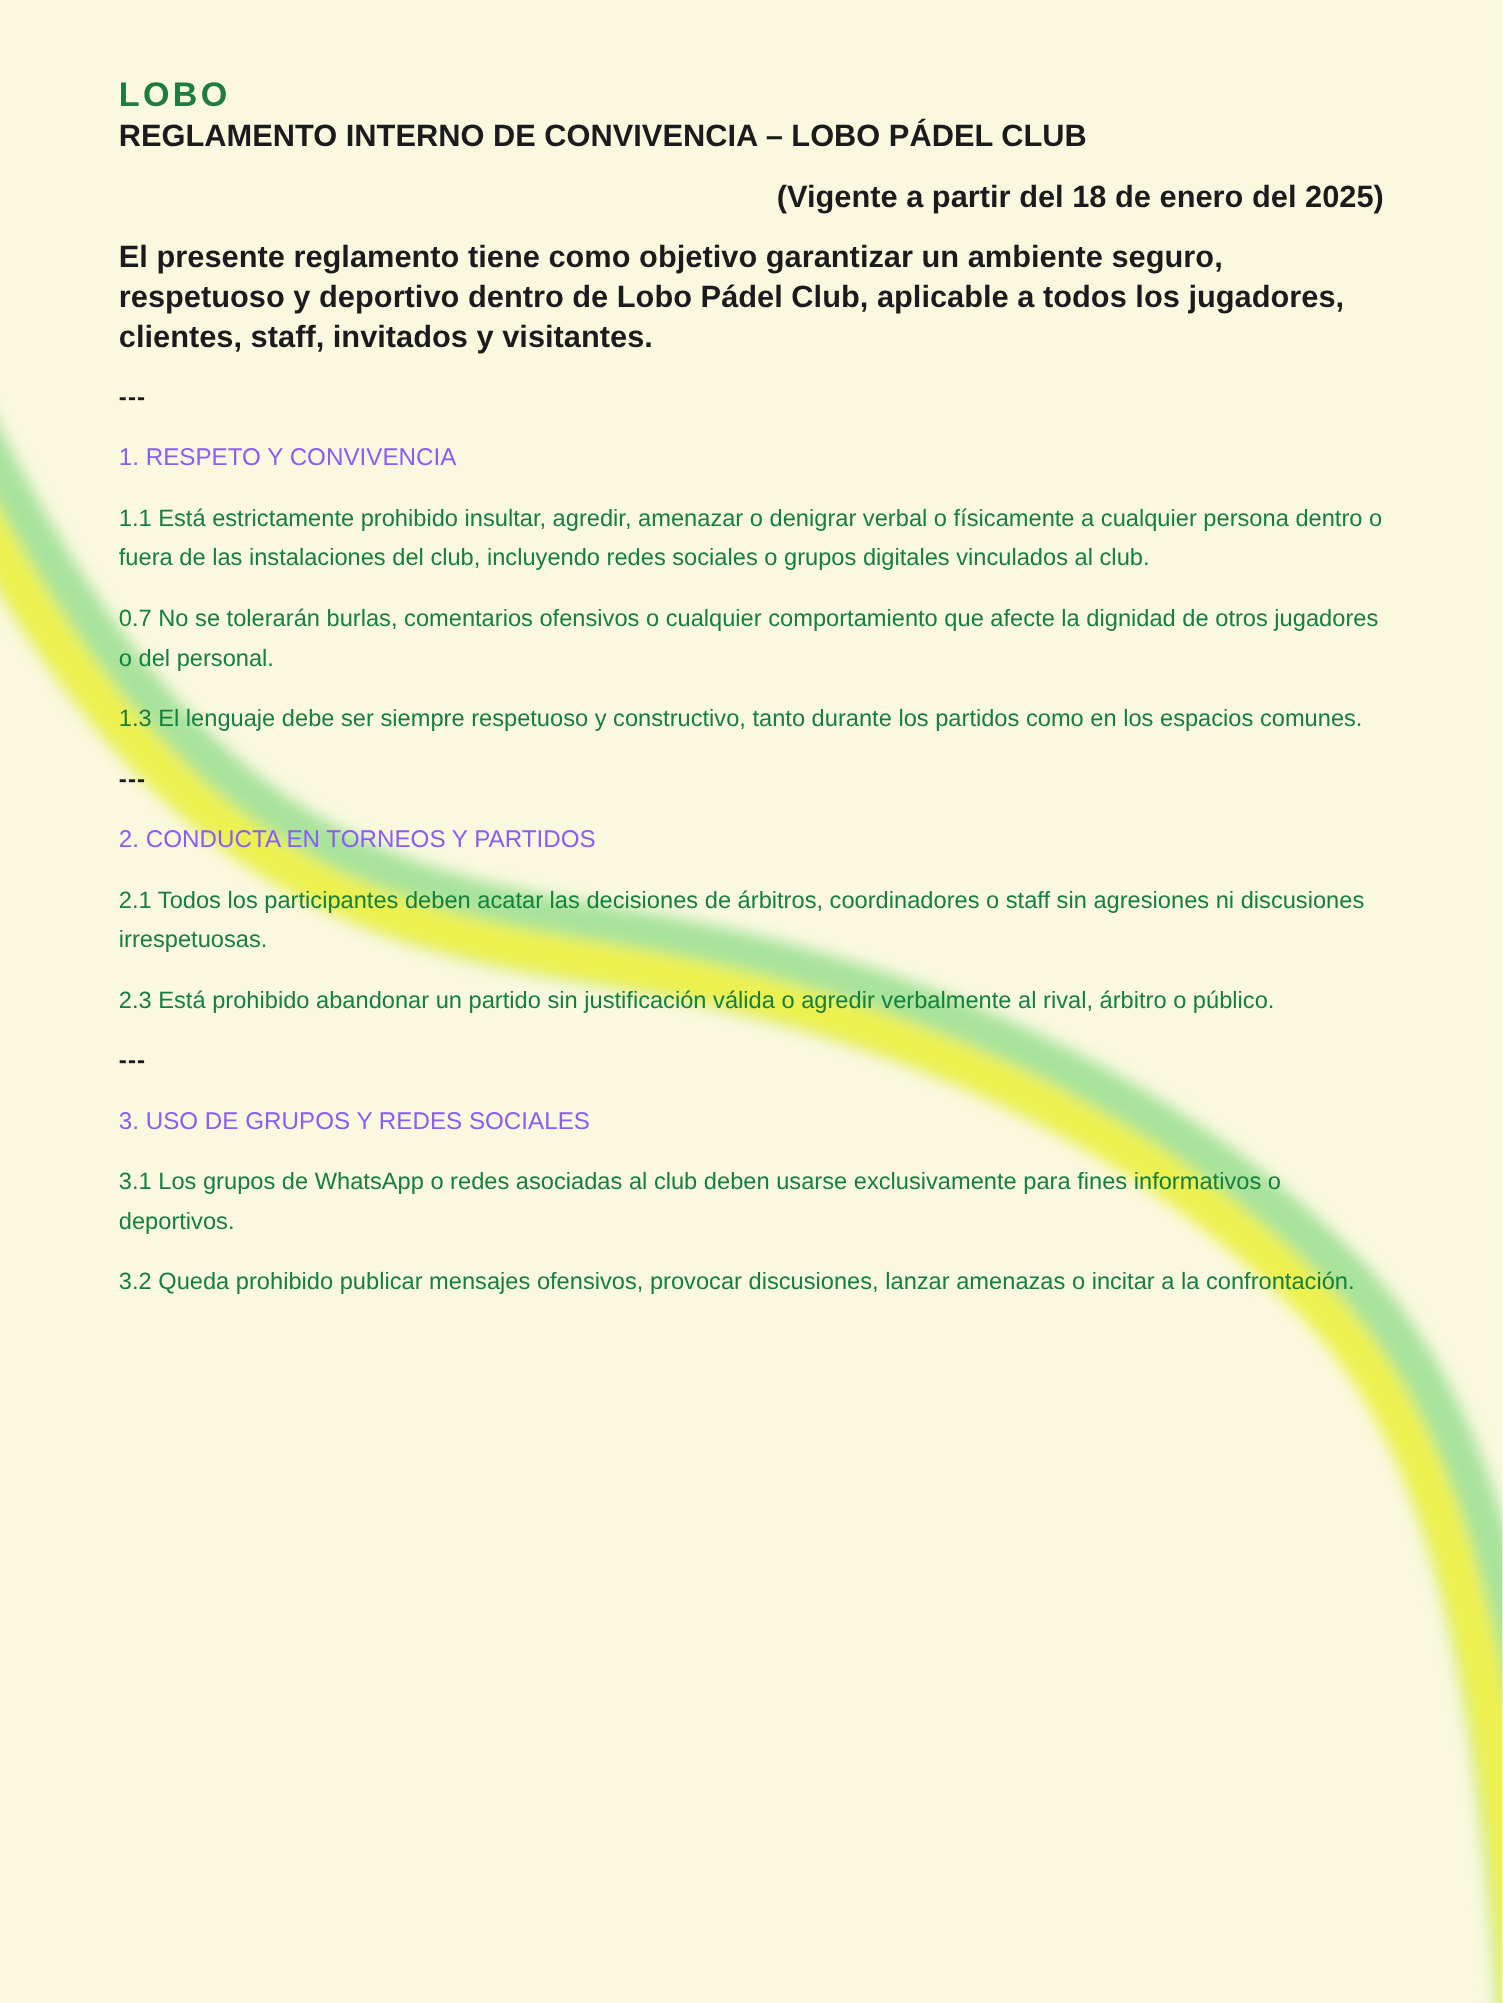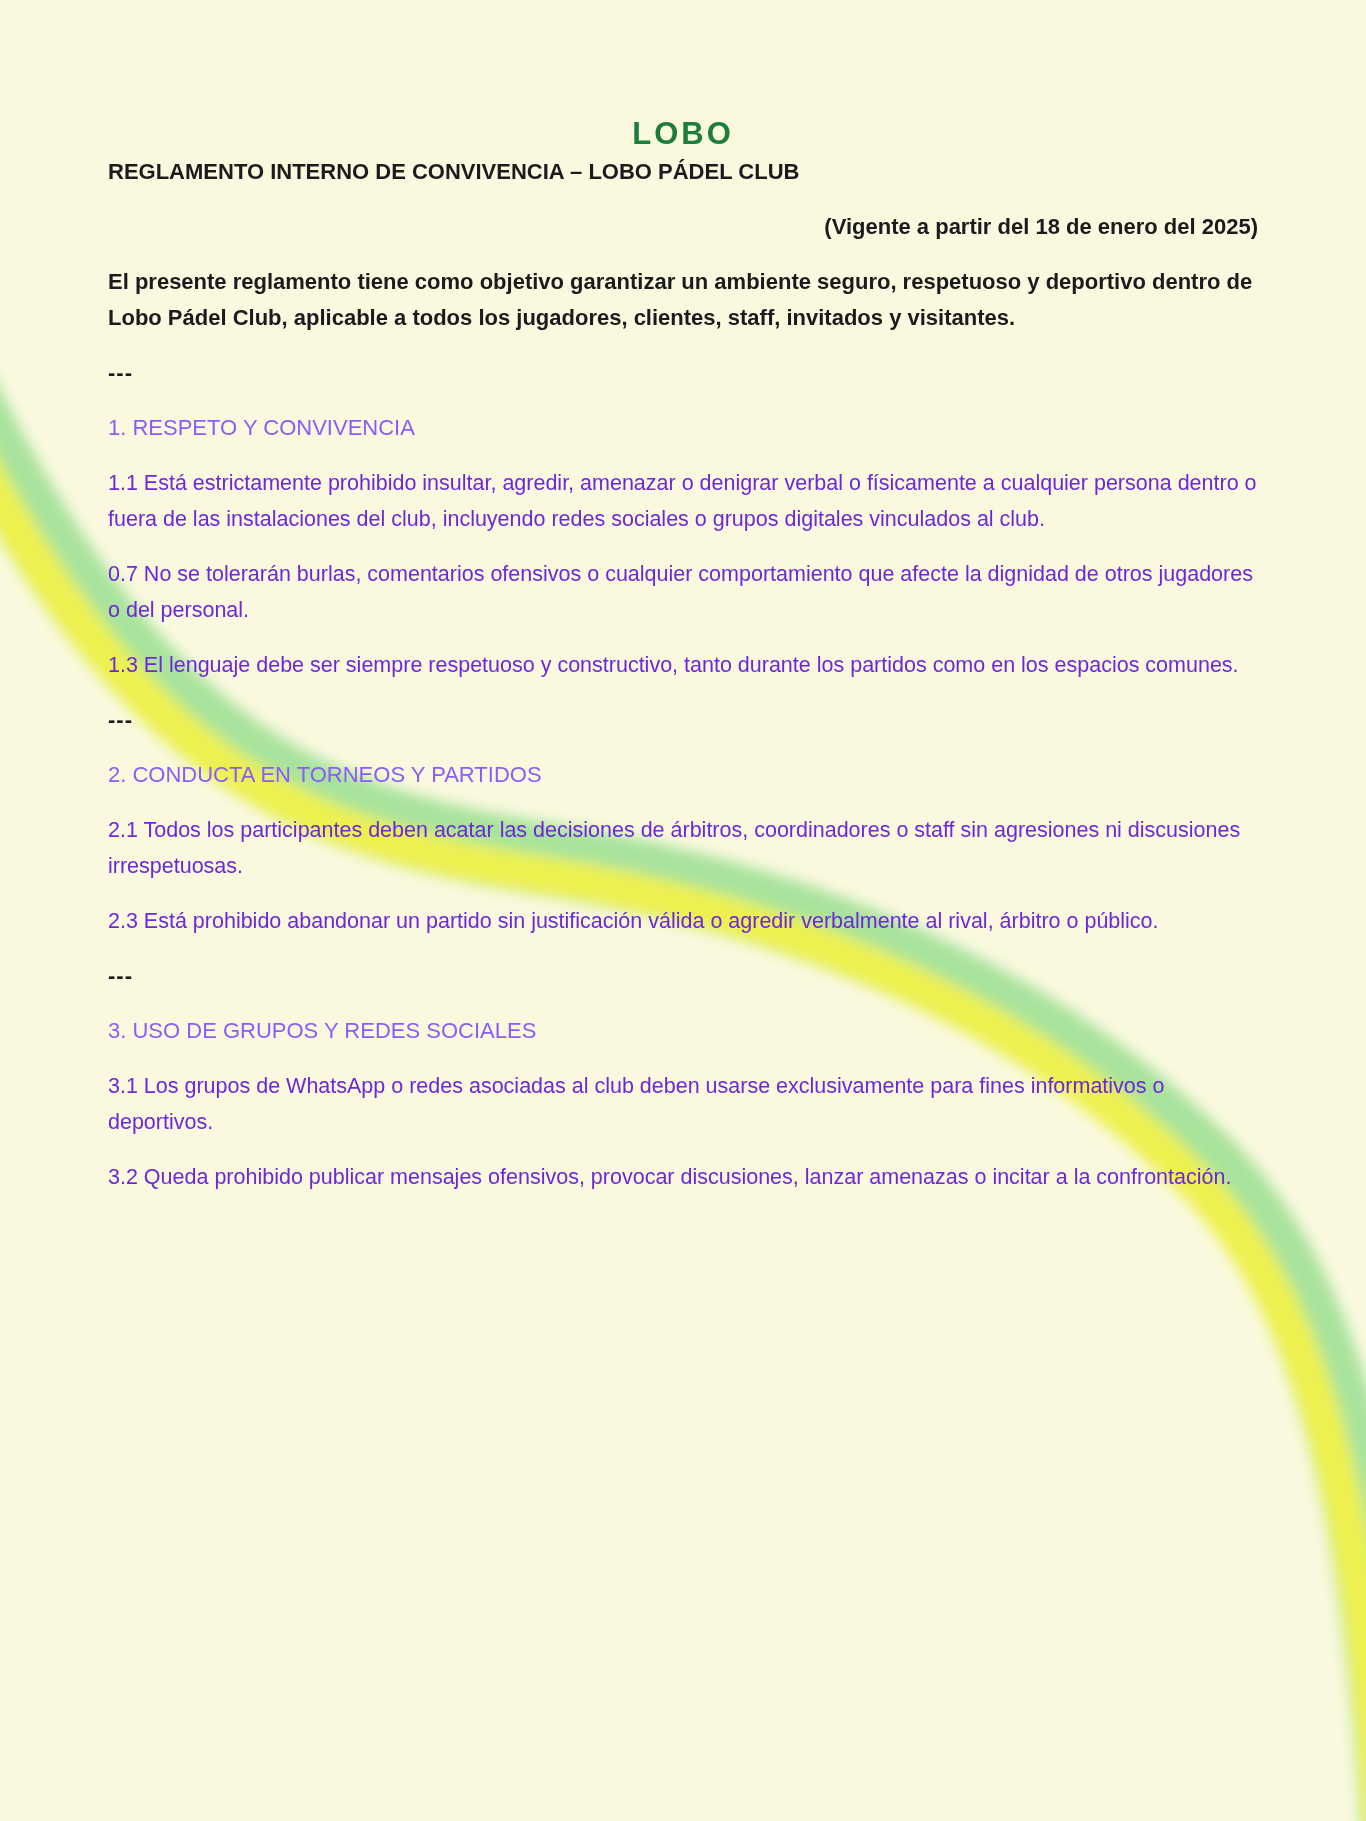--- a/index.html
+++ b/index.html
@@ -19,45 +19,45 @@
     position:absolute;left:0;top:0;width:1366px;height:1821px;
     pointer-events:none;
   }
   .content{
     position:relative;
     z-index:2;
     padding:0 108px;
     box-sizing:border-box;
   }
   .logo{
-    margin-top:114px;
-    text-align:center;
+    margin-top:66px;
+    text-align:left;
     font-size:31px;
     font-weight:800;
     letter-spacing:3px;
     color:#1e7c3d;
     line-height:40px;
   }
   .doc-title{
     margin-top:78px;
     font-size:22.5px;
     font-weight:bold;
     color:#1b1b1d;
     line-height:36px;
   }
   .block{ margin:0 0 19px 0; line-height:36px; }
   .bold-block{
-    font-size:22px;
+    font-size:28px;
     font-weight:bold;
     color:#1b1b1d;
   }
   .body-block{
     font-size:21.5px;
     font-weight:normal;
-    color:#6d28d9;
+    color:#15803d;
   }
   .sep{
     font-size:22px;
     font-weight:bold;
     color:#1b1b1d;
     letter-spacing:1px;
   }
   .section-heading{
     font-size:22px;
     font-weight:normal;

